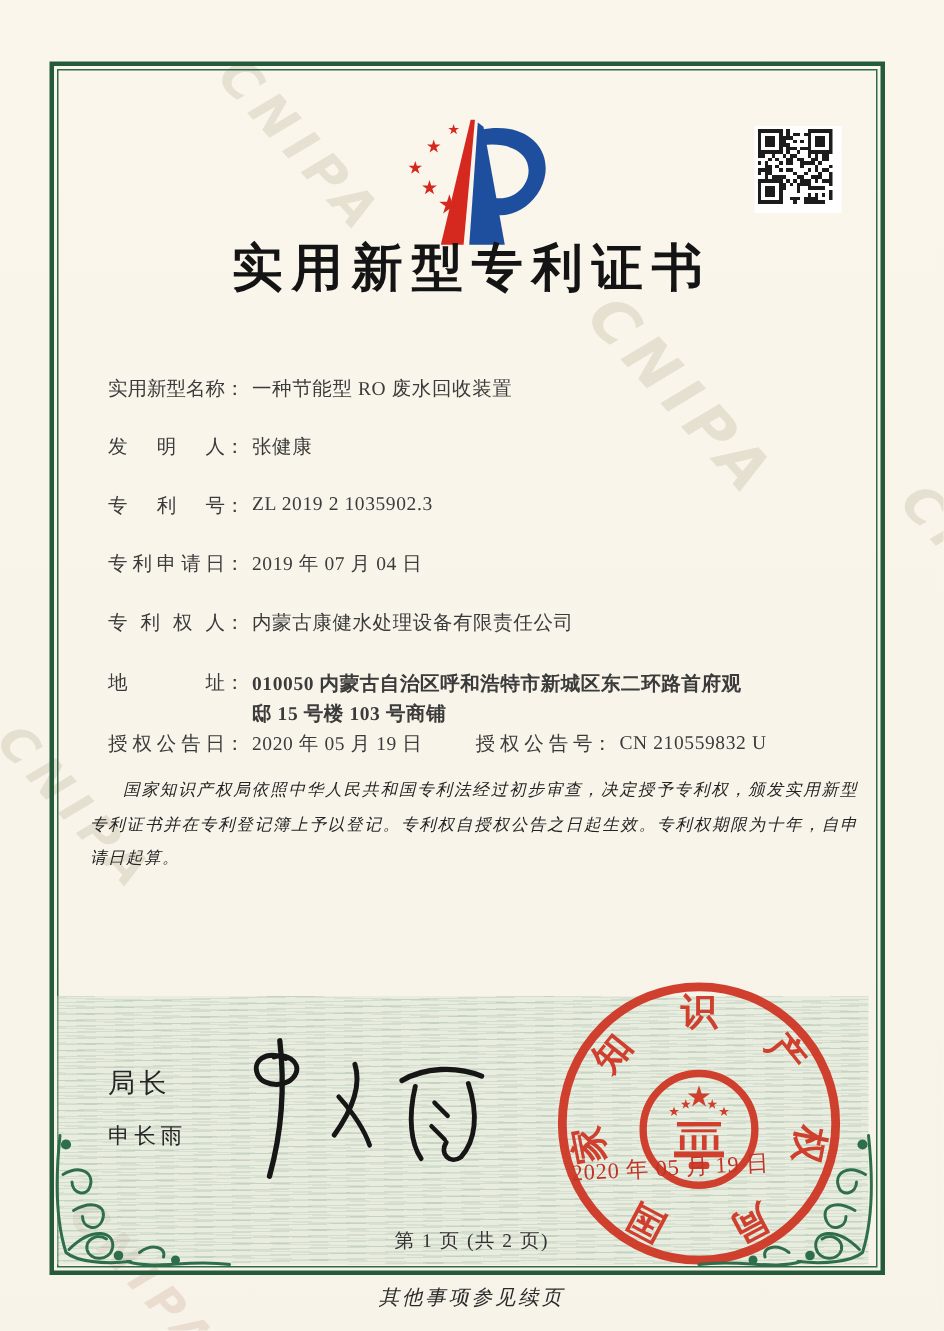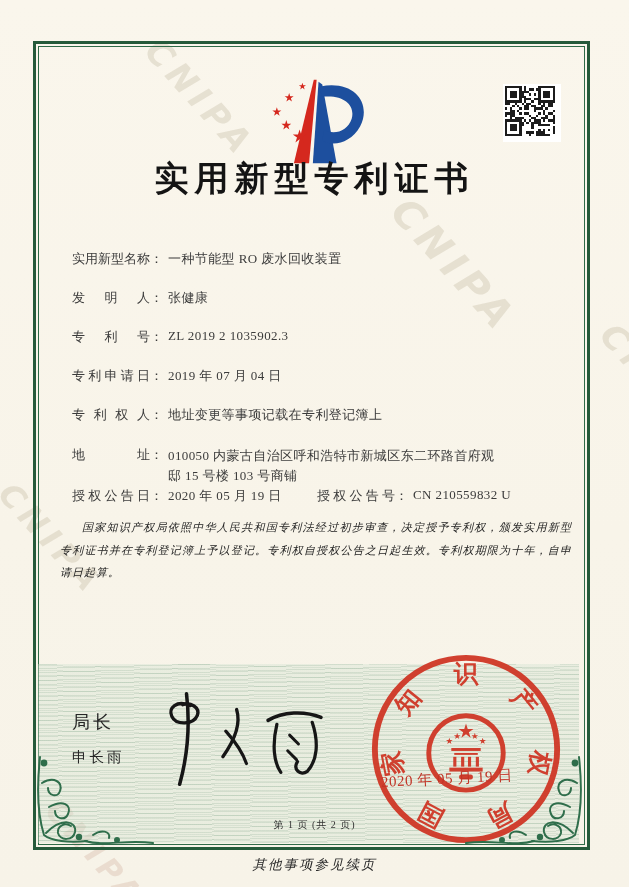--- a/index.html
+++ b/index.html
@@ -30,41 +30,41 @@
 
   .title{position:absolute;left:0;top:156px;width:100%;text-align:center;
          font-size:34px;font-weight:bold;color:#141414;letter-spacing:6px;}
 
   .fields{position:absolute;left:72px;top:246px;width:500px;font-size:13px;color:#3b3b3b;}
   .frow{position:absolute;left:0;white-space:nowrap;}
   .flabel{display:inline-block;width:78px;text-align:justify;text-align-last:justify;vertical-align:top;}
   .fcolon{display:inline-block;vertical-align:top;}
   .fvalue{display:inline-block;margin-left:5px;letter-spacing:.4px;vertical-align:top;}
   .fvalue-block{display:inline-block;margin-left:5px;width:398px;letter-spacing:.4px;
-                vertical-align:top;white-space:normal;line-height:20px;}
+                vertical-align:top;white-space:normal;line-height:20px;font-weight:bold;}
   .pair2{position:absolute;left:245px;top:0;white-space:nowrap;}
 
   .paras{position:absolute;left:60px;top:516px;width:512px;font-size:11px;line-height:22.5px;
          color:#242424;font-style:italic;letter-spacing:1px;text-align:justify;}
   .paras p{margin:0;text-indent:2em;}
 
   .director{position:absolute;left:72px;top:710px;font-size:18px;color:#262626;letter-spacing:3px;}
   .director-name{position:absolute;left:72px;top:748px;font-size:14.5px;color:#262626;letter-spacing:3px;}
   .signature{position:absolute;left:135px;top:686px;width:215px;height:108px;}
 
   .seal{position:absolute;left:368px;top:651px;width:196px;height:196px;opacity:.93;}
   .seal-date{position:absolute;left:381px;top:769px;width:150px;font-size:15px;color:#c23326;
              letter-spacing:.5px;transform:rotate(-3deg);white-space:nowrap;}
 
   .flourish{position:absolute;width:122px;height:94px;}
   .flourish.bl{left:35px;top:751px;}
   .flourish.br{left:462px;top:751px;transform:scaleX(-1);}
 
   .footer-page{position:absolute;left:0;top:818px;width:100%;text-align:center;
-               font-size:10px;color:#333;letter-spacing:1px;}
+               font-size:13px;color:#333;letter-spacing:1px;}
   .footer-note{position:absolute;left:0;top:856px;width:100%;text-align:center;
                font-size:13.5px;color:#2a2a2a;font-style:italic;letter-spacing:2px;}
 </style>
 </head>
 <body>
 
 <div class="page">
 
   <div class="wm" style="left:128px;top:78px;font-size:34px;">CNIPA</div>
   <div class="wm" style="left:372px;top:242px;font-size:40px;">CNIPA</div>
@@ -344,21 +344,21 @@
     <div class="frow" style="top:43px;">
       <span class="flabel">发明人</span><span class="fcolon">：</span><span class="fvalue">张健康</span>
     </div>
     <div class="frow" style="top:82px;">
       <span class="flabel">专利号</span><span class="fcolon">：</span><span class="fvalue">ZL 2019 2 1035902.3</span>
     </div>
     <div class="frow" style="top:121px;">
       <span class="flabel">专利申请日</span><span class="fcolon">：</span><span class="fvalue">2019 年 07 月 04 日</span>
     </div>
     <div class="frow" style="top:160px;">
-      <span class="flabel">专利权人</span><span class="fcolon">：</span><span class="fvalue">地址变更等事项记载在专利登记簿上</span>
+      <span class="flabel">专利权人</span><span class="fcolon">：</span><span class="fvalue">内蒙古康健水处理设备有限责任公司</span>
     </div>
     <div class="frow" style="top:200px;">
       <span class="flabel">地址</span><span class="fcolon">：</span><span class="fvalue-block"><span>010050 内蒙古自治区呼和浩特市新城区东二环路首府观</span><br><span>邸 15 号楼 103 号商铺</span></span>
     </div>
     <div class="frow" style="top:241px;">
       <span class="flabel">授权公告日</span><span class="fcolon">：</span><span class="fvalue">2020 年 05 月 19 日</span>
       <span class="pair2">
         <span class="flabel">授权公告号</span><span class="fcolon">：</span><span class="fvalue">CN 210559832 U</span>
       </span>
     </div>

